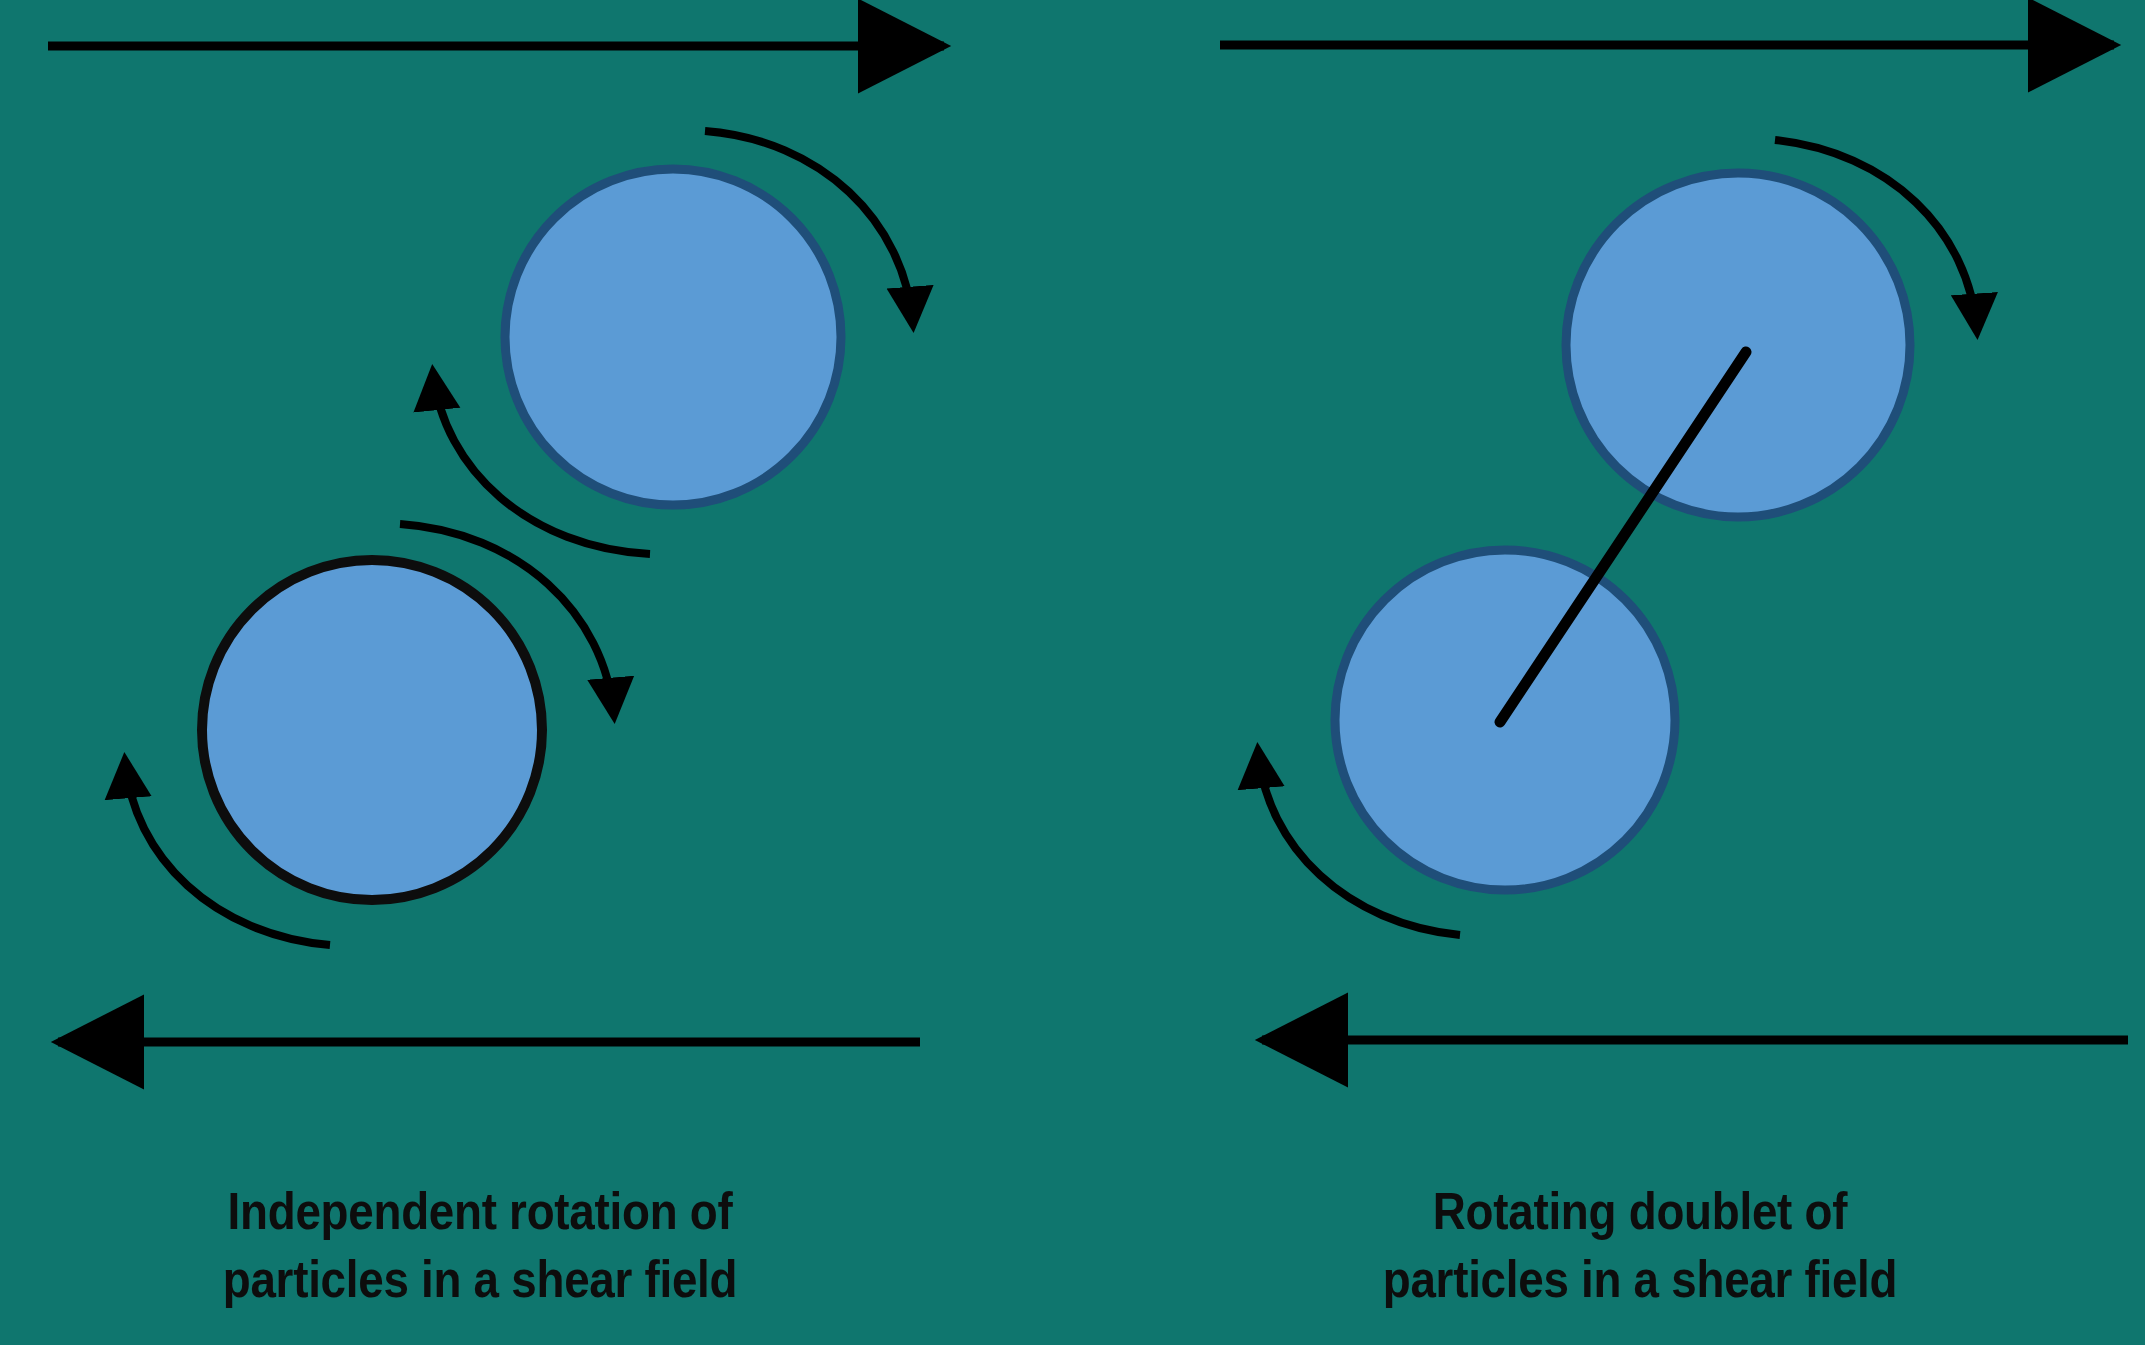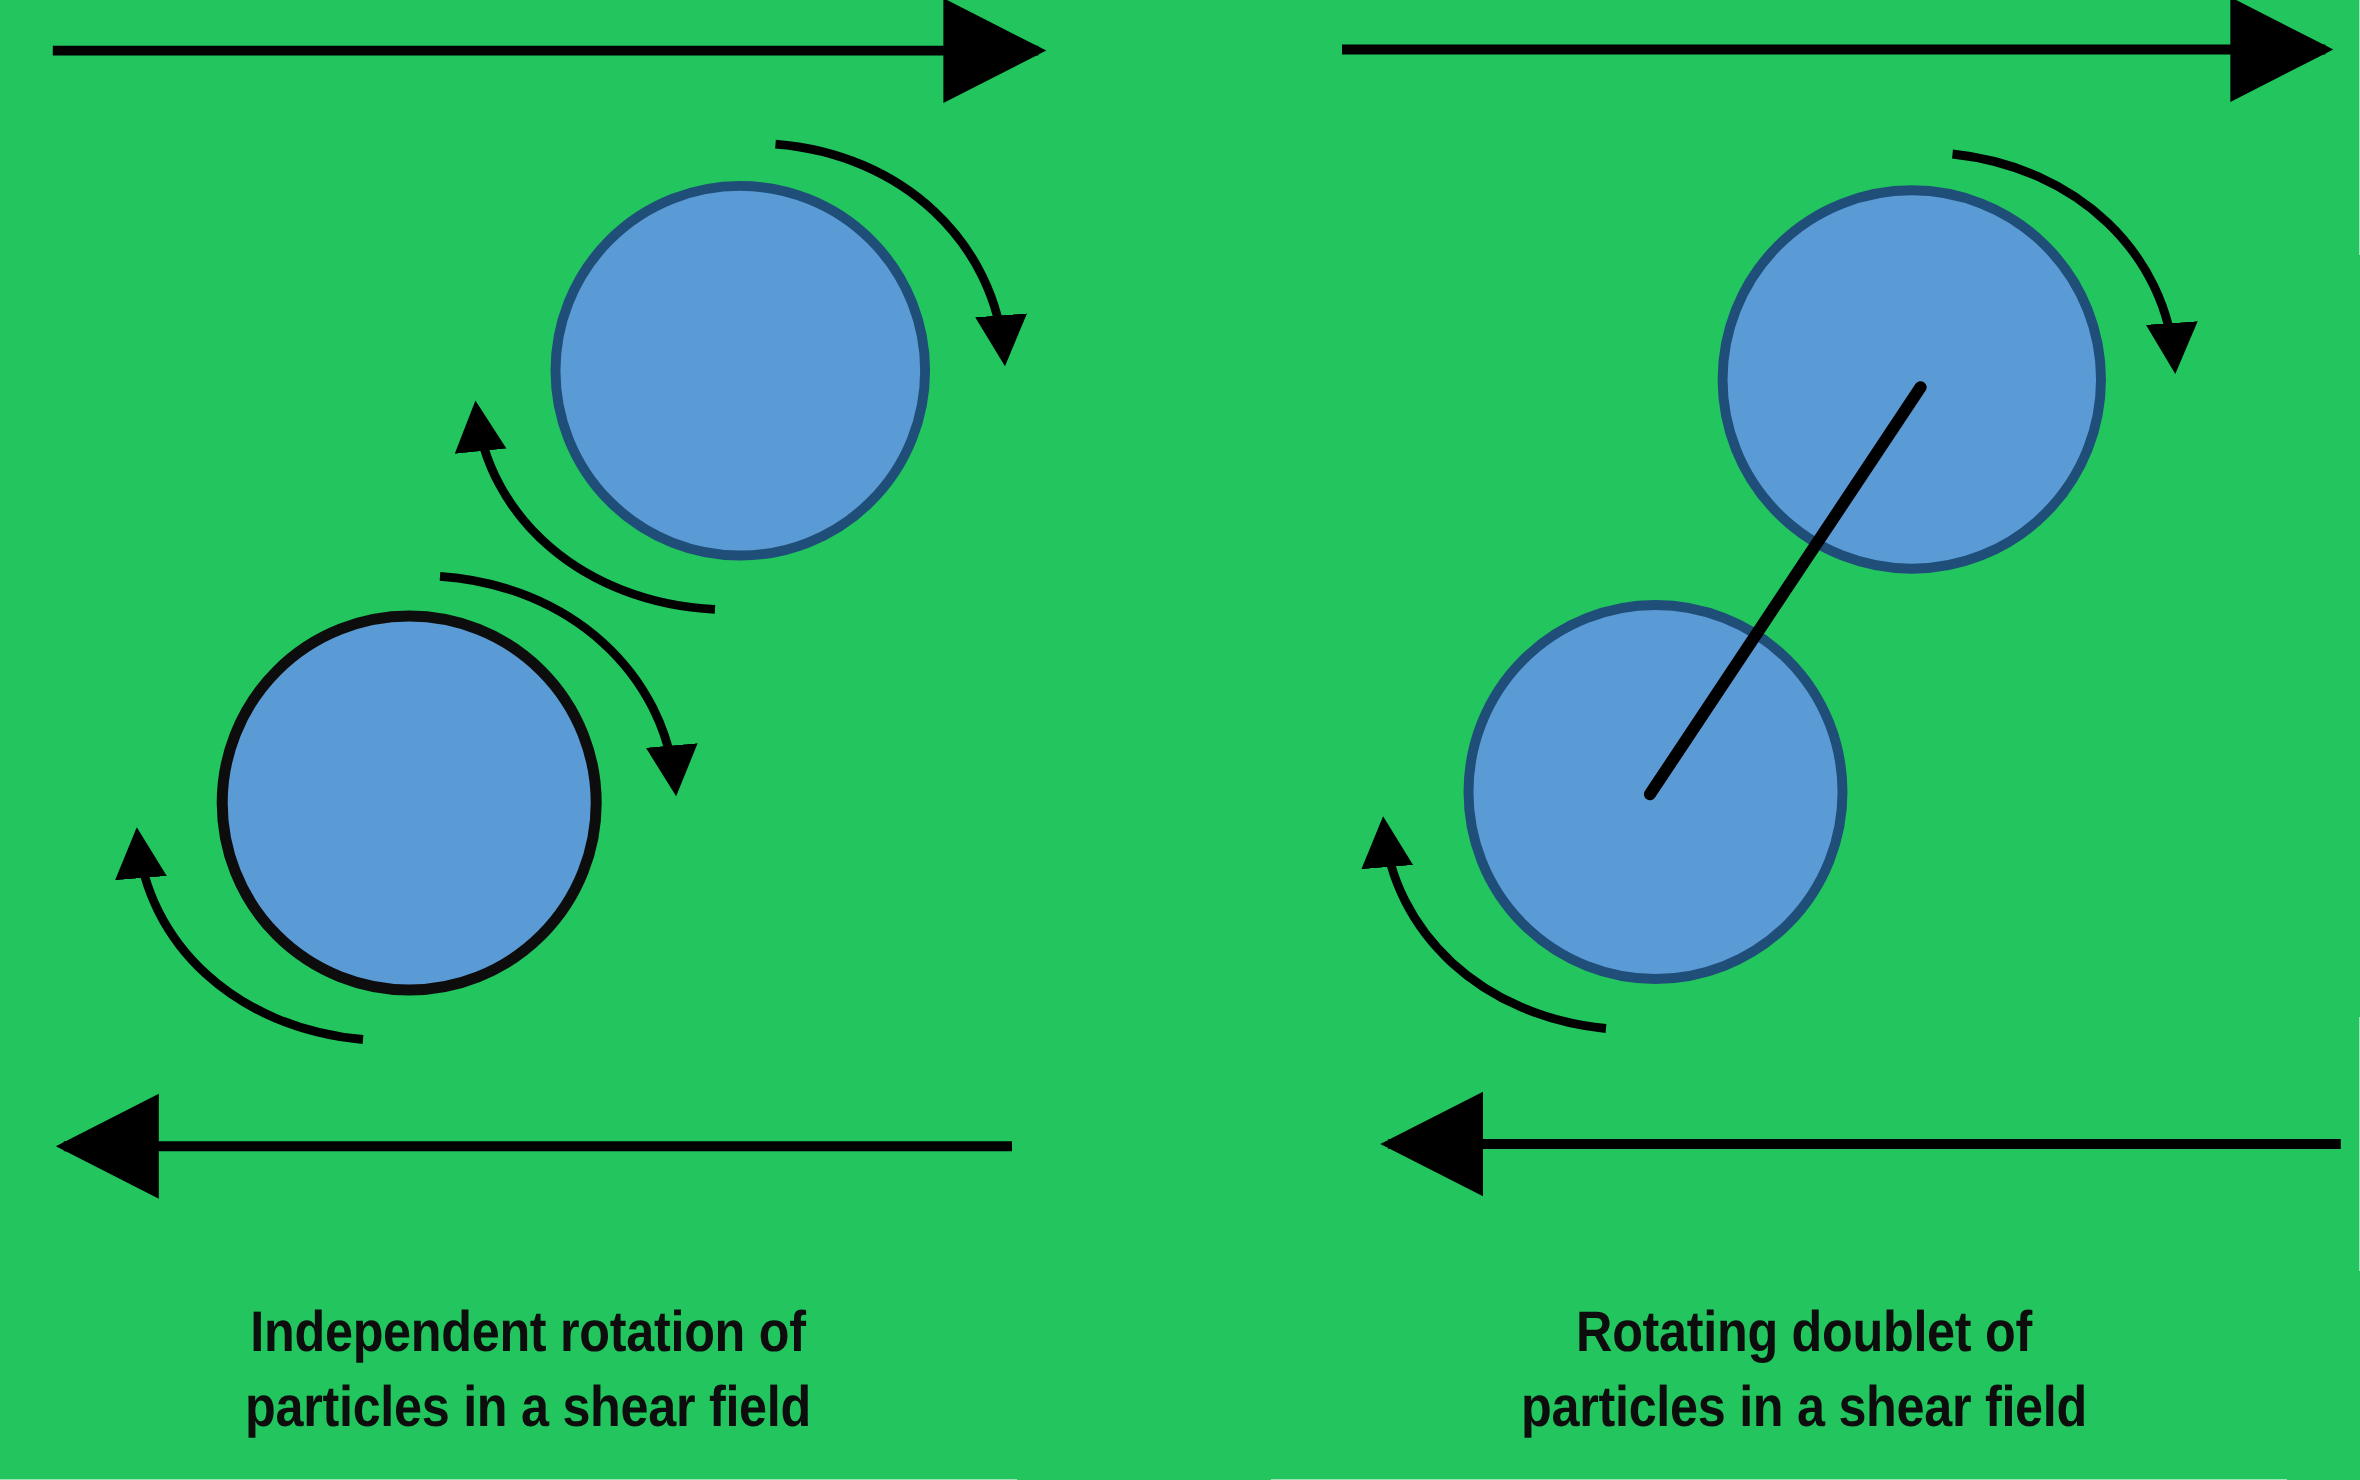--- a/index.html
+++ b/index.html
@@ -10,21 +10,21 @@
   body {
     width: 2145px;
     height: 1345px;
     font-family: "Liberation Sans", sans-serif;
     overflow: hidden;
   }
   #figure-root {
     position: relative;
     width: 2145px;
     height: 1345px;
-    background: #22c55e;
+    background: #0f766e;
   }
   #diagram-svg {
     position: absolute;
     left: 0;
     top: 0;
     width: 2145px;
     height: 1345px;
     display: block;
   }
   .caption-block {

